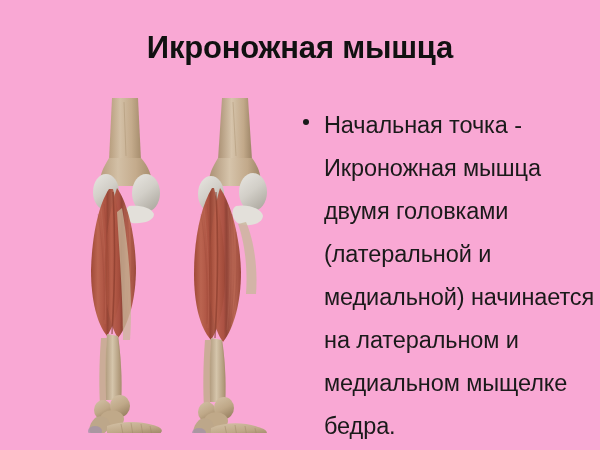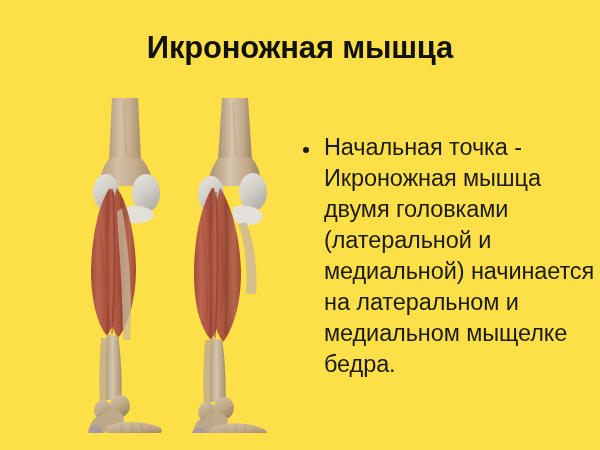--- a/index.html
+++ b/index.html
@@ -10,21 +10,21 @@
     width: 600px;
     height: 450px;
     background: #ffffff;
     font-family: "Liberation Sans", sans-serif;
     overflow: hidden;
     position: relative;
   }
   #slide {
     position: absolute;
     inset: 0;
-    background: #fde047;
+    background: #f9a8d4;
   }
 
   
   #title {
     position: absolute;
     left: 0;
     top: 29px;
     width: 600px;
     text-align: center;
     font-size: 31px;
@@ -63,25 +63,24 @@
     position: absolute;
     left: 7px;
     top: 15px;
     width: 6px;
     height: 6px;
     border-radius: 50%;
     background: #1a1a1a;
   }
   #bullet-text {
     font-size: 23.5px;
-    line-height: 31px;
+    line-height: 43px;
     color: #1a1a1a;
     font-weight: normal;
     letter-spacing: -0.1px;
-    margin-top: 28px;
   }
 </style>
 </head>
 <body>
 
 <div id="slide">
 
   <div id="title">Икроножная мышца</div>
 
   <div id="illustration">

